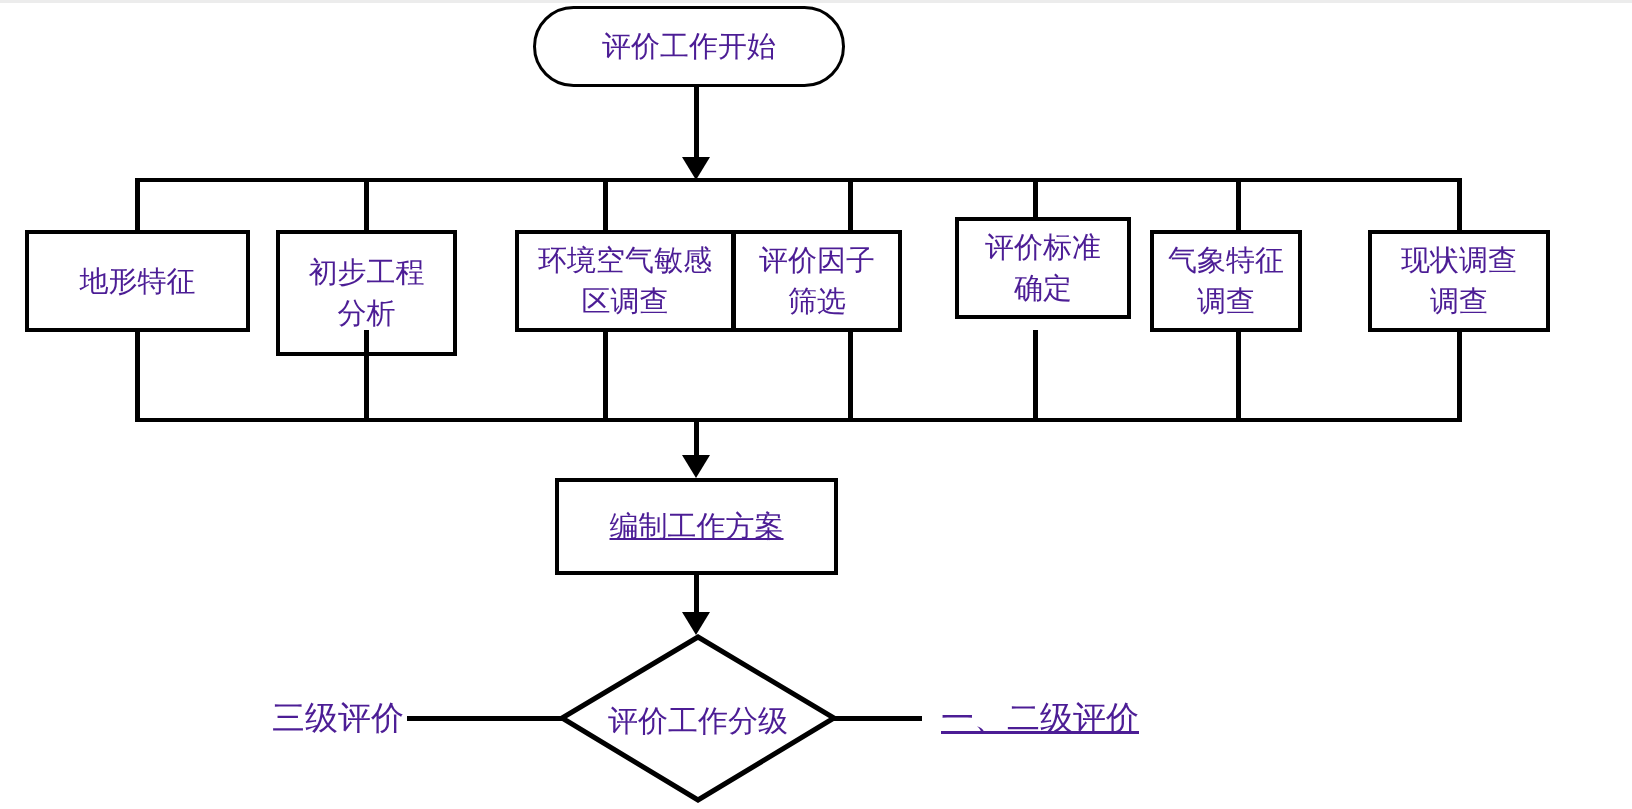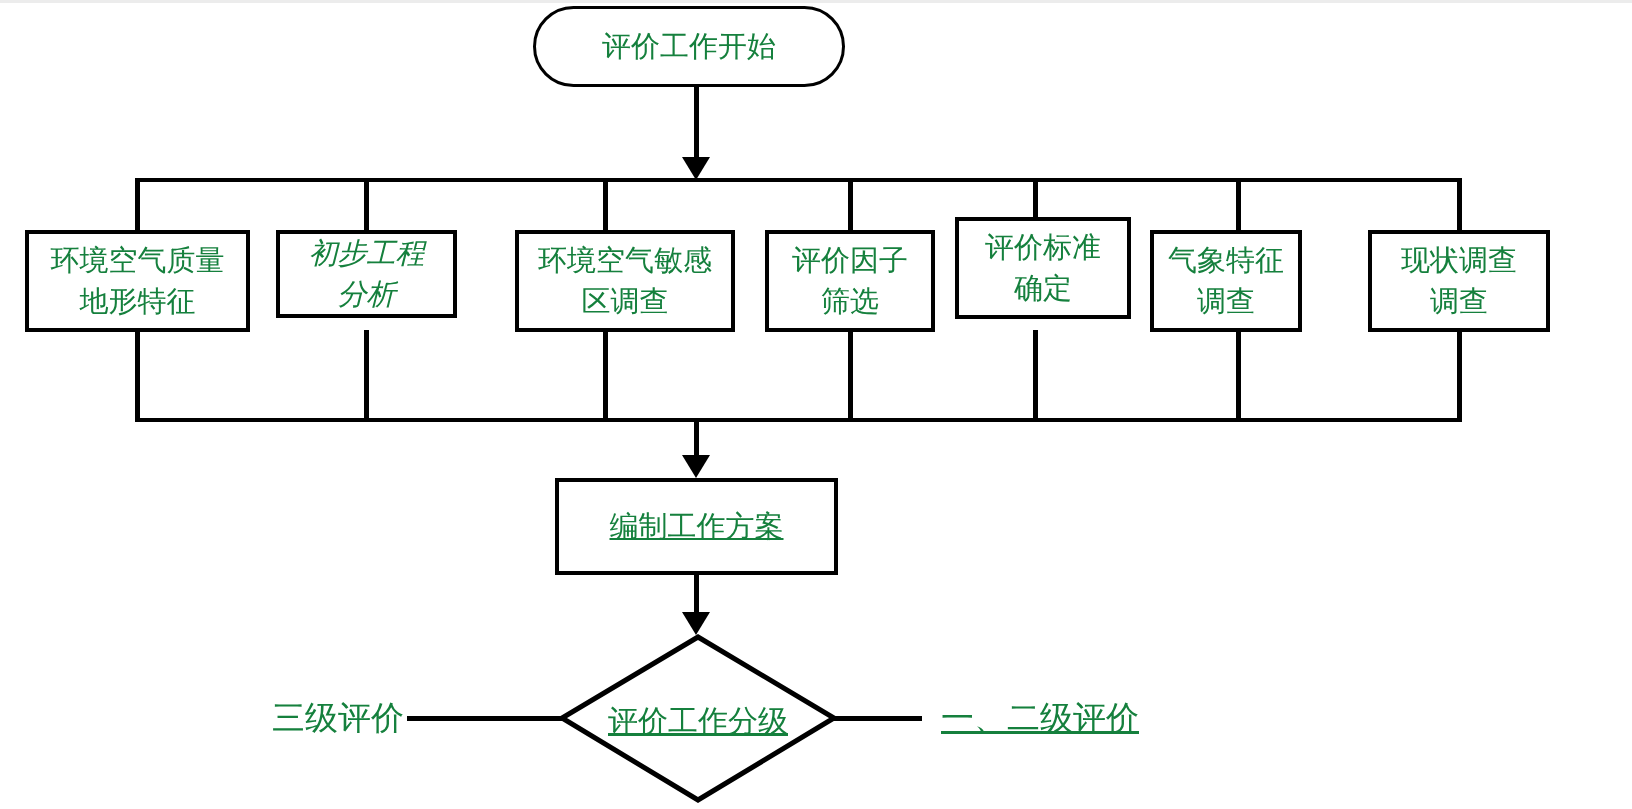--- a/index.html
+++ b/index.html
@@ -6,21 +6,21 @@
     margin: 0;
     padding: 0;
     background: #ffffff;
   }
   #canvas {
     position: relative;
     width: 1632px;
     height: 809px;
     background: #ffffff;
     font-family: "Liberation Serif", "DejaVu Serif", serif;
-    color: #15803d;
+    color: #4c1d95;
     overflow: hidden;
   }
   .page-edge {
     position: absolute;
     left: 0; top: 0;
     width: 1632px; height: 3px;
     background: #ececec;
   }
   .hline, .vline {
     position: absolute;
@@ -69,21 +69,20 @@
     position: absolute;
     left: 0; top: 0;
     width: 284px; height: 174px;
     display: flex;
     align-items: center;
     justify-content: center;
     font-size: 30px;
     padding-top: 6px;
     box-sizing: border-box;
     white-space: nowrap;
-    text-decoration: underline;
   }
   .branch-label {
     position: absolute;
     font-size: 33px;
     line-height: 44px;
     white-space: nowrap;
   }
   .branch-left-label {
     left: 240px; top: 696px;
     width: 164px;
@@ -113,32 +112,31 @@
 
   <div class="vline" style="left:135px;  top:180px; width:5px; height:50px;"></div>
   <div class="vline" style="left:364px;  top:180px; width:5px; height:50px;"></div>
   <div class="vline" style="left:603px;  top:180px; width:5px; height:50px;"></div>
   <div class="vline" style="left:848px;  top:180px; width:5px; height:50px;"></div>
   <div class="vline" style="left:1033px; top:180px; width:5px; height:50px;"></div>
   <div class="vline" style="left:1236px; top:180px; width:5px; height:50px;"></div>
   <div class="vline" style="left:1457px; top:180px; width:5px; height:50px;"></div>
 
   <div class="node" style="left:25px; top:230px; width:225px; height:102px;">
-    <span>环境空气质量</span>
     <span>地形特征</span>
   </div>
-  <div class="node" style="left:276px; top:230px; width:181px; height:88px;font-style:italic;">
+  <div class="node" style="left:276px; top:230px; width:181px; height:126px;">
     <span>初步工程</span>
     <span>分析</span>
   </div>
   <div class="node" style="left:495px; top:230px; width:220px; height:102px;margin-left:20px;">
     <span>环境空气敏感</span>
     <span>区调查</span>
   </div>
-  <div class="node" style="left:765px; top:230px; width:170px; height:102px;">
+  <div class="node" style="left:732px; top:230px; width:170px; height:102px;">
     <span>评价因子</span>
     <span>筛选</span>
   </div>
   <div class="node" style="left:955px; top:217px; width:176px; height:102px;">
     <span>评价标准</span>
     <span>确定</span>
   </div>
   <div class="node" style="left:1150px; top:230px; width:152px; height:102px;">
     <span>气象特征</span>
     <span>调查</span>

